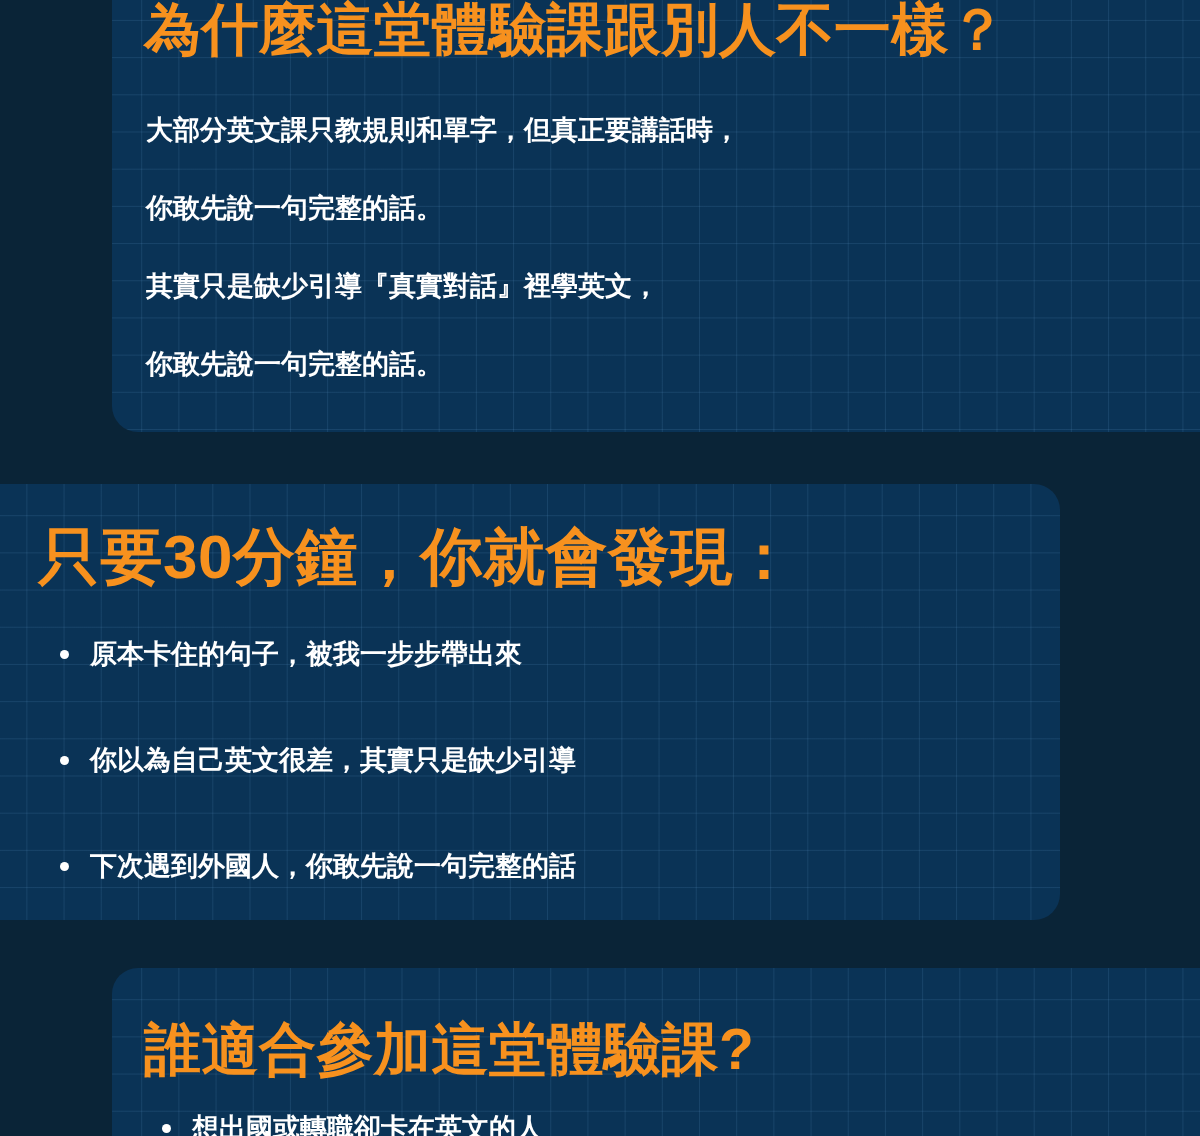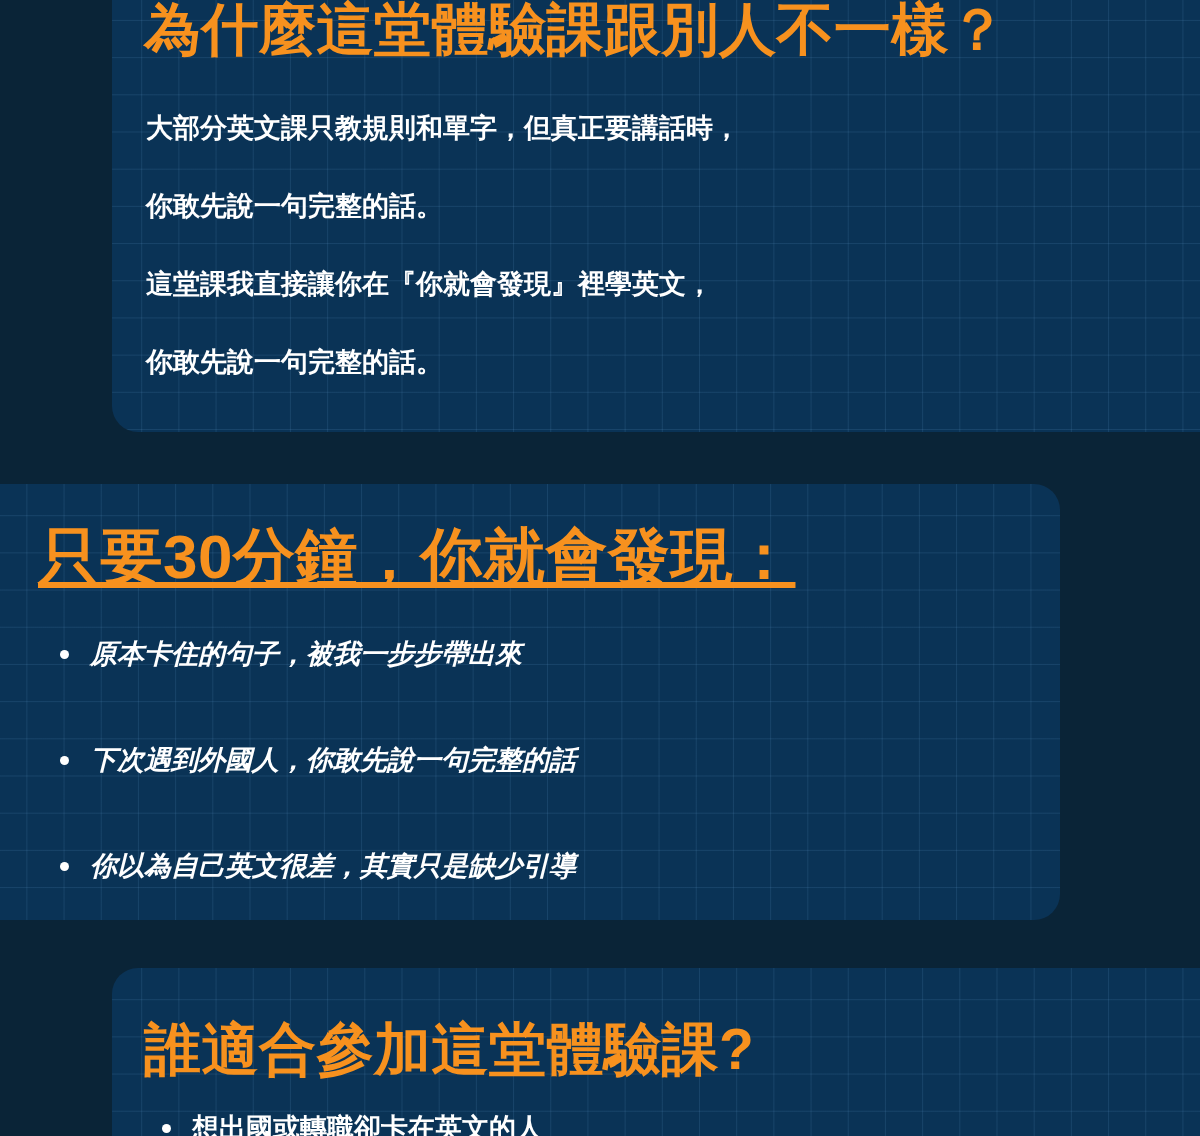--- a/index.html
+++ b/index.html
@@ -49,36 +49,35 @@
     font-size:57px; line-height:62px;
   }
 
   .body-line{
     color:#ffffff;
     font-weight:700;
     font-size:27px;
     line-height:32px;
     white-space:nowrap;
     margin:0;
-    font-family:Liberation Mono, monospace;
   }
   #why-body{
     position:absolute; left:146px; top:114px;
     display:flex; flex-direction:column; gap:46px;
   }
 
   #title-discover{
     position:absolute; left:38px; top:522px;
-    font-size:62px; line-height:70px;text-decoration:underline;
+    font-size:62px; line-height:70px;
   }
 
   #discover-list{
     position:absolute; left:58px; top:638px;
     list-style:none; margin:0; padding:0;
-    display:flex; flex-direction:column; gap:74px;font-style:italic;
+    display:flex; flex-direction:column; gap:74px;
   }
   #discover-list li{
     position:relative;
     padding-left:32px;
     color:#ffffff;
     font-weight:700;
     font-size:27px;
     line-height:32px;
     white-space:nowrap;
   }
@@ -113,40 +112,40 @@
 
 <div class="page">
 
   <div class="panel" id="panel-why"></div>
 
   <h1 class="h-orange" id="title-why">為什麼這堂體驗課跟別人不一樣？</h1>
 
   <div id="why-body">
     <p class="body-line">大部分英文課只教規則和單字，但真正要講話時，</p>
     <p class="body-line">你敢先說一句完整的話。</p>
-    <p class="body-line">這堂課我直接讓你在『你就會發現』裡學英文，</p>
+    <p class="body-line">其實只是缺少引導『真實對話』裡學英文，</p>
     <p class="body-line">你敢先說一句完整的話。</p>
   </div>
 
   <div class="panel" id="panel-discover"></div>
 
   <h1 class="h-orange" id="title-discover">只要30分鐘，你就會發現：</h1>
 
   <ul id="discover-list">
     <li>
       <span class="dot"></span>
       <span>原本卡住的句子，被我一步步帶出來</span>
     </li>
     <li>
       <span class="dot"></span>
-      <span>下次遇到外國人，你敢先說一句完整的話</span>
+      <span>你以為自己英文很差，其實只是缺少引導</span>
     </li>
     <li>
       <span class="dot"></span>
-      <span>你以為自己英文很差，其實只是缺少引導</span>
+      <span>下次遇到外國人，你敢先說一句完整的話</span>
     </li>
   </ul>
 
   <div class="panel" id="panel-who"></div>
 
   <h1 class="h-orange" id="title-who">誰適合參加這堂體驗課?</h1>
 
   <ul id="who-list">
     <li>
       <span class="dot"></span>

